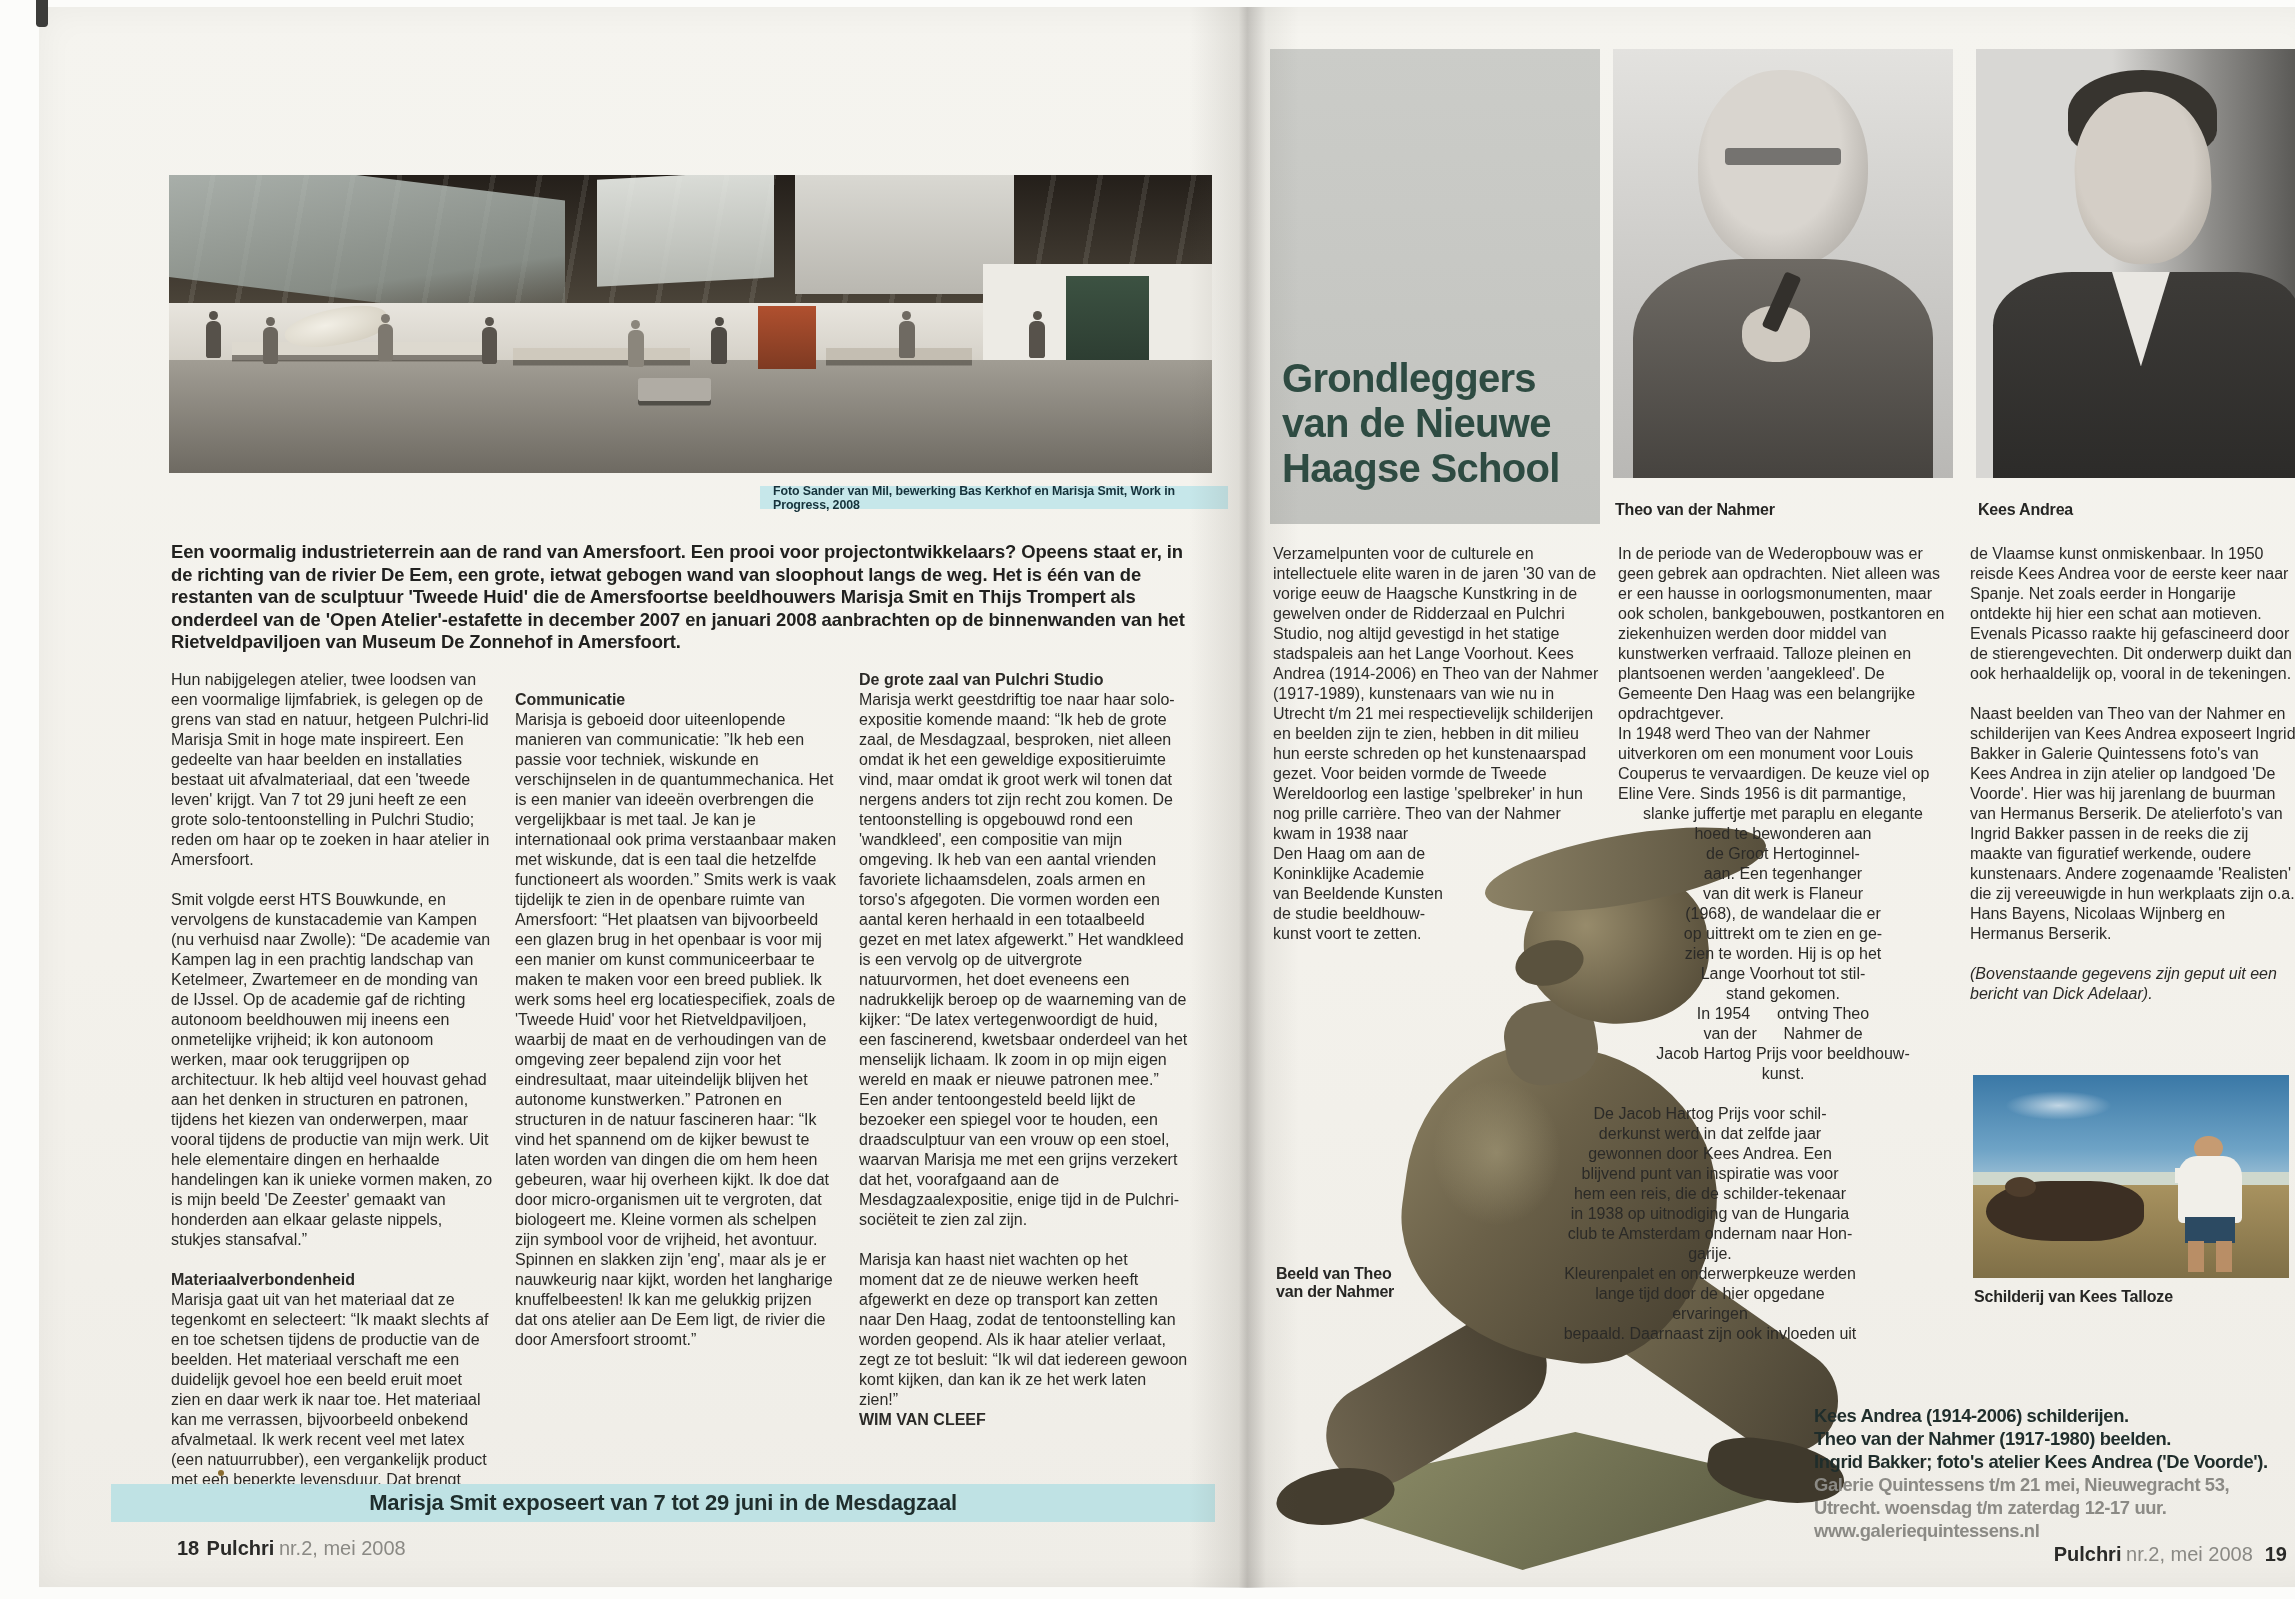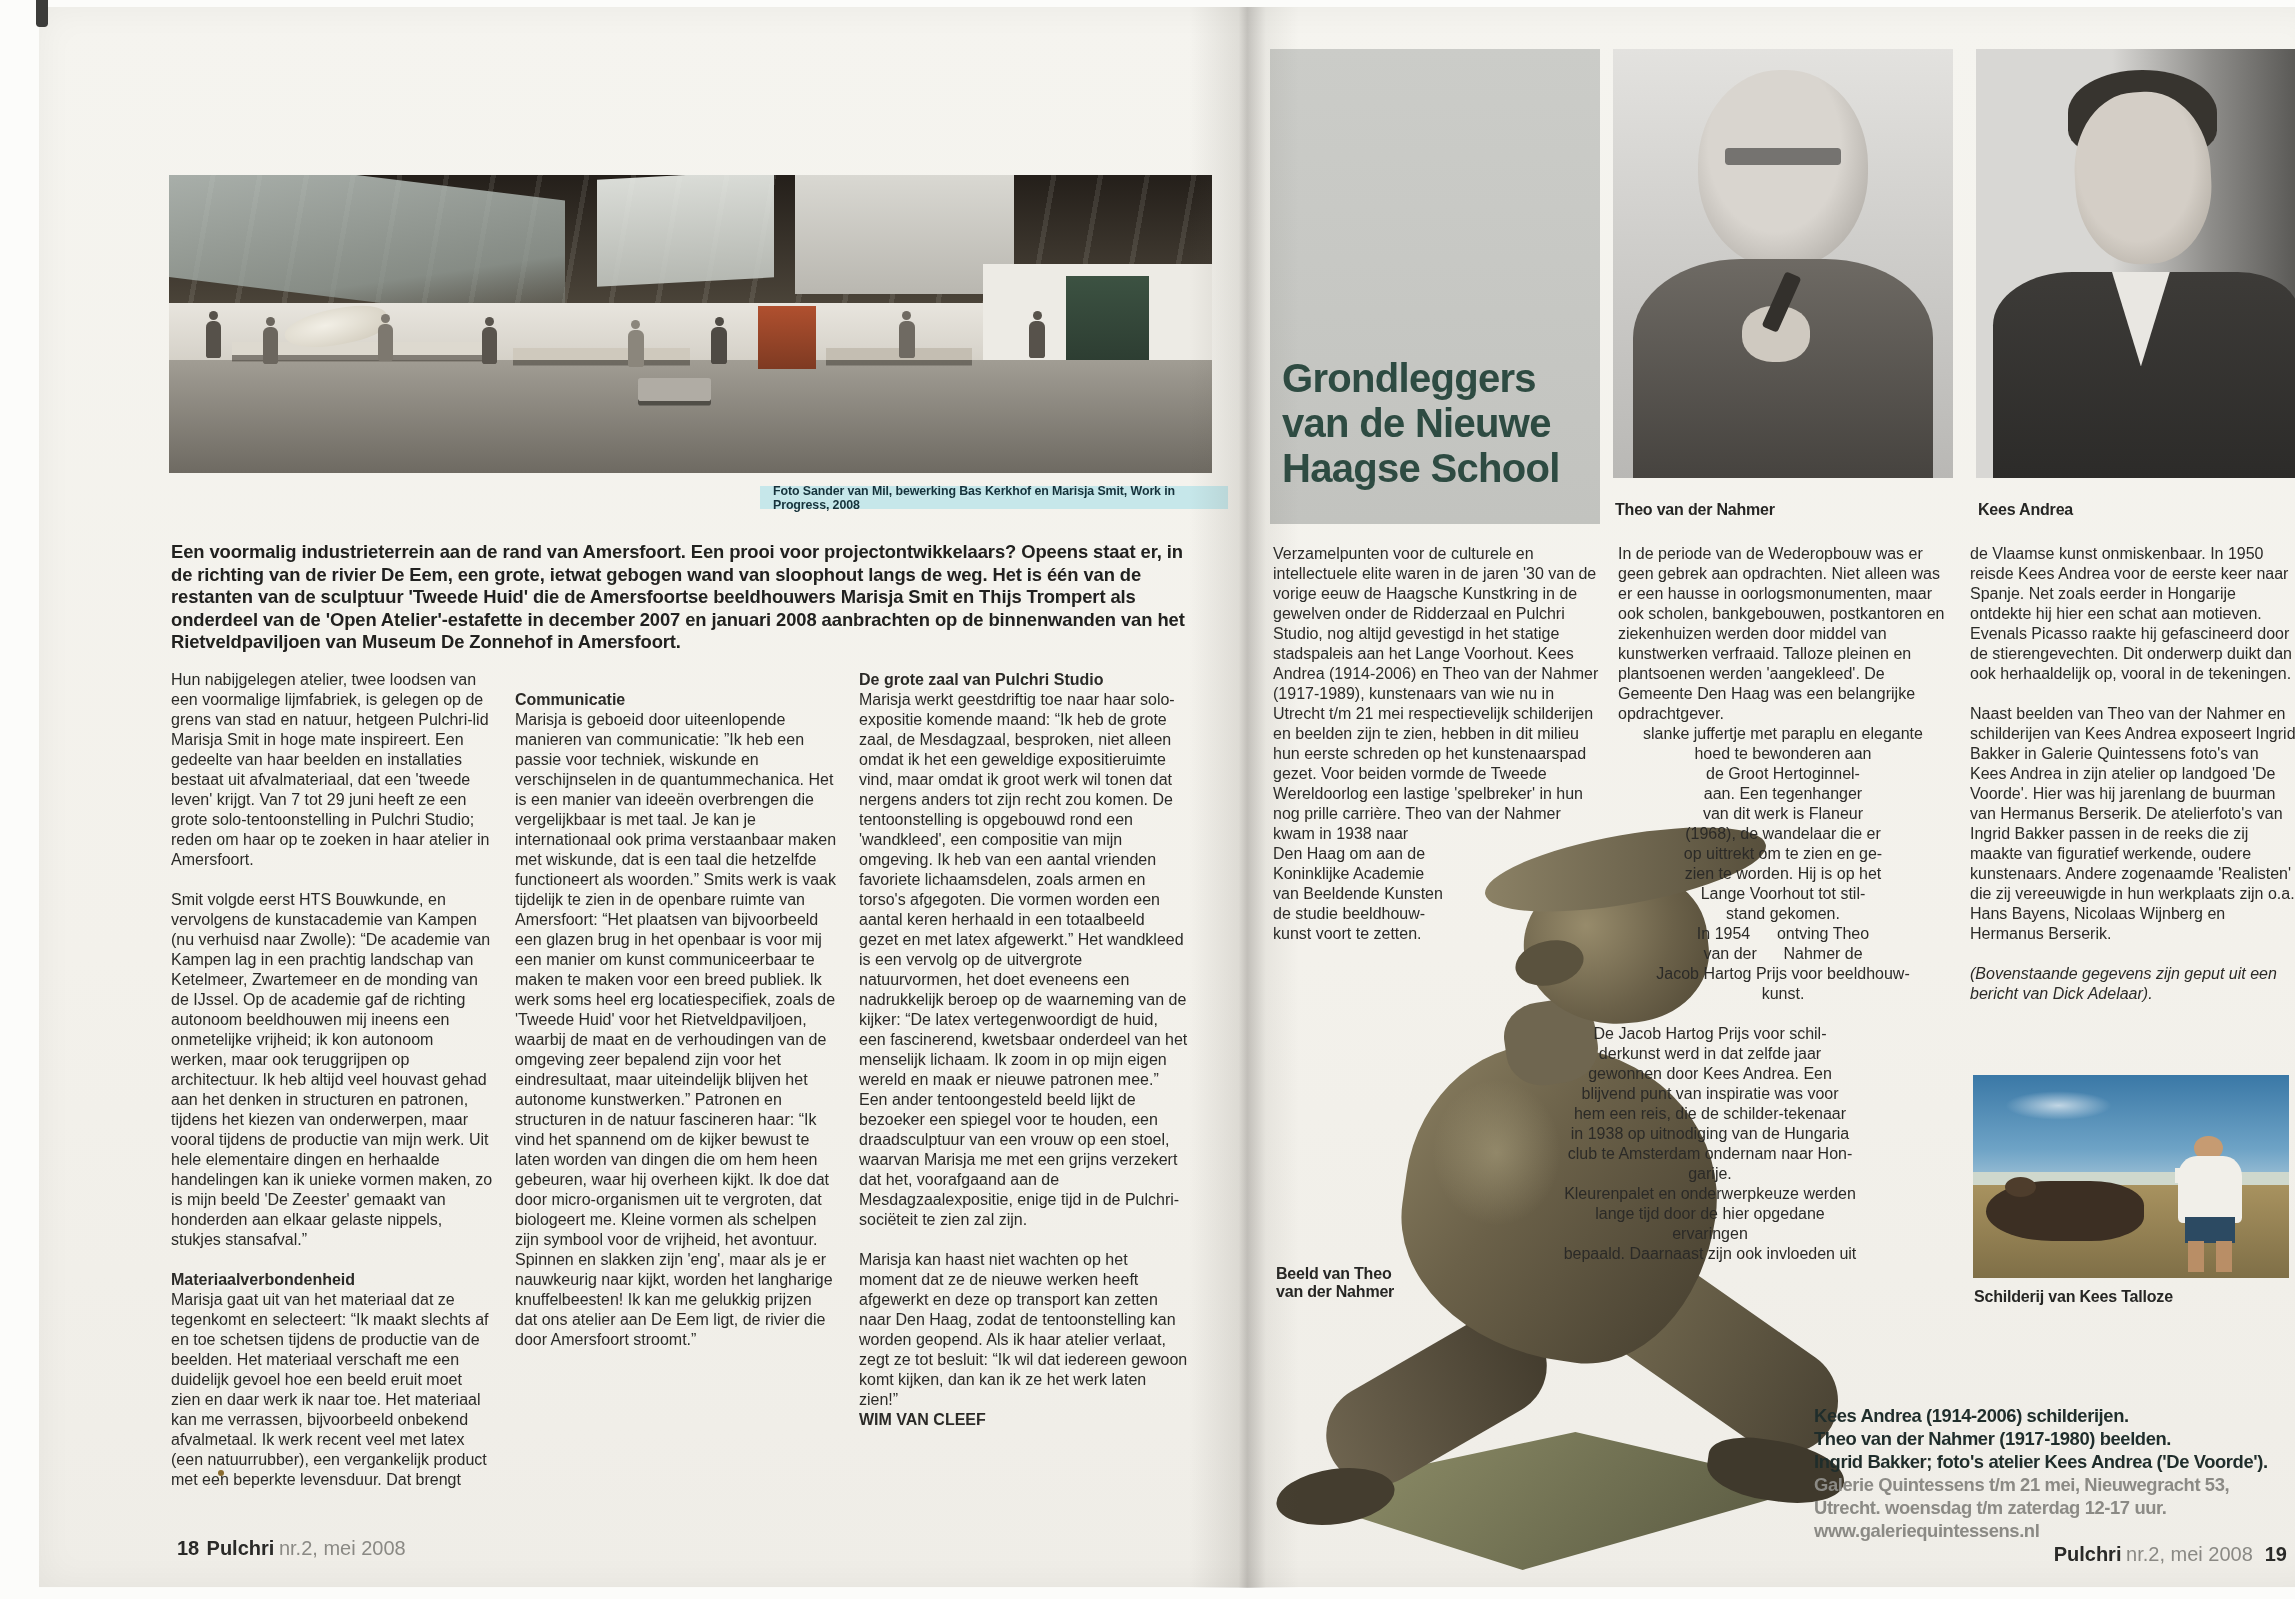--- a/index.html
+++ b/index.html
@@ -101,20 +101,23 @@
     <p>Marisja is geboeid door uiteenlopende manieren van communicatie: ”Ik heb een passie voor techniek, wiskunde en verschijnselen in de quantummechanica. Het is een manier van ideeën overbrengen die vergelijkbaar is met taal. Je kan je internationaal ook prima verstaanbaar maken met wiskunde, dat is een taal die hetzelfde functioneert als woorden.” Smits werk is vaak tijdelijk te zien in de openbare ruimte van Amersfoort: “Het plaatsen van bijvoorbeeld een glazen brug in het openbaar is voor mij een manier om kunst communiceerbaar te maken te maken voor een breed publiek. Ik werk soms heel erg locatiespecifiek, zoals de 'Tweede Huid' voor het Rietveldpaviljoen, waarbij de maat en de verhoudingen van de omgeving zeer bepalend zijn voor het eindresultaat, maar uiteindelijk blijven het autonome kunstwerken.” Patronen en structuren in de natuur fascineren haar: “Ik vind het spannend om de kijker bewust te laten worden van dingen die om hem heen gebeuren, waar hij overheen kijkt. Ik doe dat door micro-organismen uit te vergroten, dat biologeert me. Kleine vormen als schelpen zijn symbool voor de vrijheid, het avontuur. Spinnen en slakken zijn 'eng', maar als je er nauwkeurig naar kijkt, worden het langharige knuffelbeesten! Ik kan me gelukkig prijzen dat ons atelier aan De Eem ligt, de rivier die door Amersfoort stroomt.”</p>
   </div>
 
   <div class="col" style="left:859px;top:670px;width:329px;">
     <p class="sub">De grote zaal van Pulchri Studio</p>
     <p>Marisja werkt geestdriftig toe naar haar solo-expositie komende maand: “Ik heb de grote zaal, de Mesdagzaal, besproken, niet alleen omdat ik het een geweldige expositieruimte vind, maar omdat ik groot werk wil tonen dat nergens anders tot zijn recht zou komen. De tentoonstelling is opgebouwd rond een 'wandkleed', een compositie van mijn omgeving. Ik heb van een aantal vrienden favoriete lichaamsdelen, zoals armen en torso's afgegoten. Die vormen worden een aantal keren herhaald in een totaalbeeld gezet en met latex afgewerkt.” Het wandkleed is een vervolg op de uitvergrote natuurvormen, het doet eveneens een nadrukkelijk beroep op de waarneming van de kijker: “De latex vertegenwoordigt de huid, een fascinerend, kwetsbaar onderdeel van het menselijk lichaam. Ik zoom in op mijn eigen wereld en maak er nieuwe patronen mee.” Een ander tentoongesteld beeld lijkt de bezoeker een spiegel voor te houden, een draadsculptuur van een vrouw op een stoel, waarvan Marisja me met een grijns verzekert dat het, voorafgaand aan de Mesdagzaalexpositie, enige tijd in de Pulchri-sociëteit te zien zal zijn.</p>
     <p class="gap">Marisja kan haast niet wachten op het moment dat ze de nieuwe werken heeft afgewerkt en deze op transport kan zetten naar Den Haag, zodat de tentoonstelling kan worden geopend. Als ik haar atelier verlaat, zegt ze tot besluit: “Ik wil dat iedereen gewoon komt kijken, dan kan ik ze het werk laten zien!”</p>
     <p class="byline">WIM VAN CLEEF</p>
   </div>
 
+  <div class="abs banner" style="left:111px;top:1484px;width:1104px;height:38px;">
+      <span>Marisja Smit exposeert van 7 tot 29 juni in de Mesdagzaal</span>
+    </div>
 
   <div class="footer" style="left:177px;top:1537px;"><span class="fnum">18</span><span class="fmag">Pulchri</span><span>nr.2, mei 2008</span></div>
 
   <div class="abs grondpanel" style="left:1270px;top:49px;width:330px;height:475px;z-index:5;">
     <div class="grond">Grondleggers
 van de Nieuwe
 Haagse School</div>
   </div>
 
   <div class="abs portrait" style="left:1613px;top:49px;width:340px;height:429px;background:linear-gradient(180deg,#e3e2df 0%,#cfcecb 45%,#b9b8b5 100%);">
@@ -138,20 +141,21 @@
     <p>Verzamelpunten voor de culturele en intellectuele elite waren in de jaren '30 van de vorige eeuw de Haagsche Kunstkring in de gewelven onder de Ridderzaal en Pulchri Studio, nog altijd gevestigd in het statige stadspaleis aan het Lange Voorhout. Kees Andrea (1914-2006) en Theo van der Nahmer (1917-1989), kunstenaars van wie nu in Utrecht t/m 21 mei respectievelijk schilderijen en beelden zijn te zien, hebben in dit milieu hun eerste schreden op het kunstenaarspad gezet. Voor beiden vormde de Tweede Wereldoorlog een lastige 'spelbreker' in hun nog prille carrière. Theo van der Nahmer kwam in 1938 naar</p>
     <p class="pre">Den Haag om aan de
 Koninklijke Academie
 van Beeldende Kunsten
 de studie beeldhouw-
 kunst voort te zetten.</p>
   </div>
 
   <div class="col" style="left:1618px;top:544px;width:330px;">
     <p>In de periode van de Wederopbouw was er geen gebrek aan opdrachten. Niet alleen was er een hausse in oorlogsmonumenten, maar ook scholen, bankgebouwen, postkantoren en ziekenhuizen werden door middel van kunstwerken verfraaid. Talloze pleinen en plantsoenen werden 'aangekleed'. De Gemeente Den Haag was een belangrijke opdrachtgever.</p>
+    <p>In 1948 werd Theo van der Nahmer uitverkoren om een monument voor Louis Couperus te vervaardigen. De keuze viel op Eline Vere. Sinds 1956 is dit parmantige,</p>
     <p class="pre" style="text-align:center;">slanke juffertje met paraplu en elegante
 hoed te bewonderen aan
 de Groot Hertoginnel-
 aan. Een tegenhanger
 van dit werk is Flaneur
 (1968), de wandelaar die er
 op uittrekt om te zien en ge-
 zien te worden. Hij is op het
 Lange Voorhout tot stil-
 stand gekomen.

